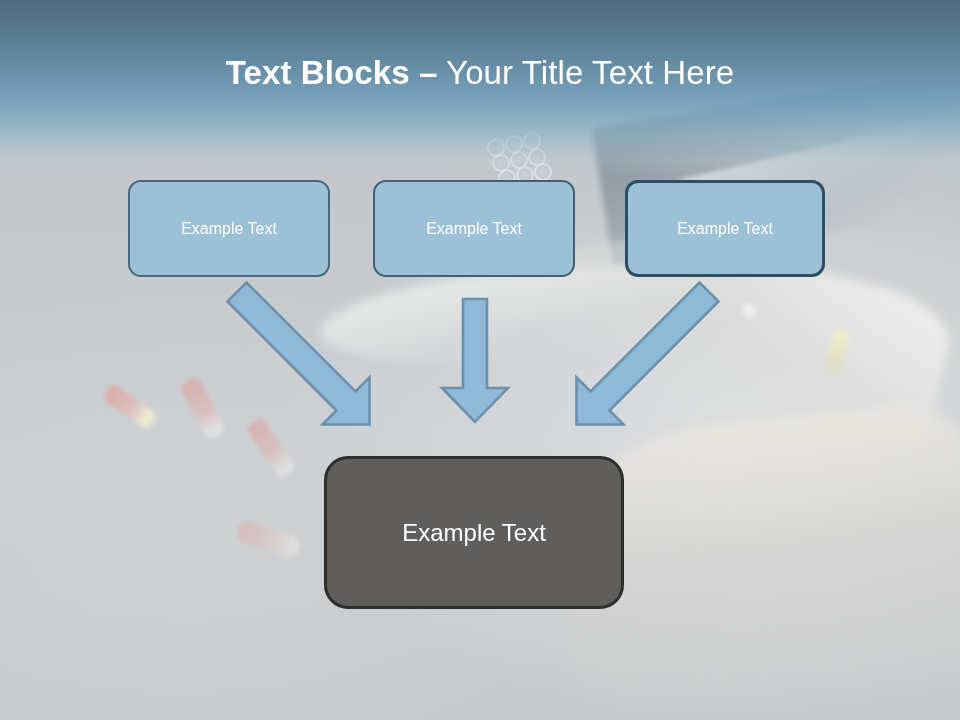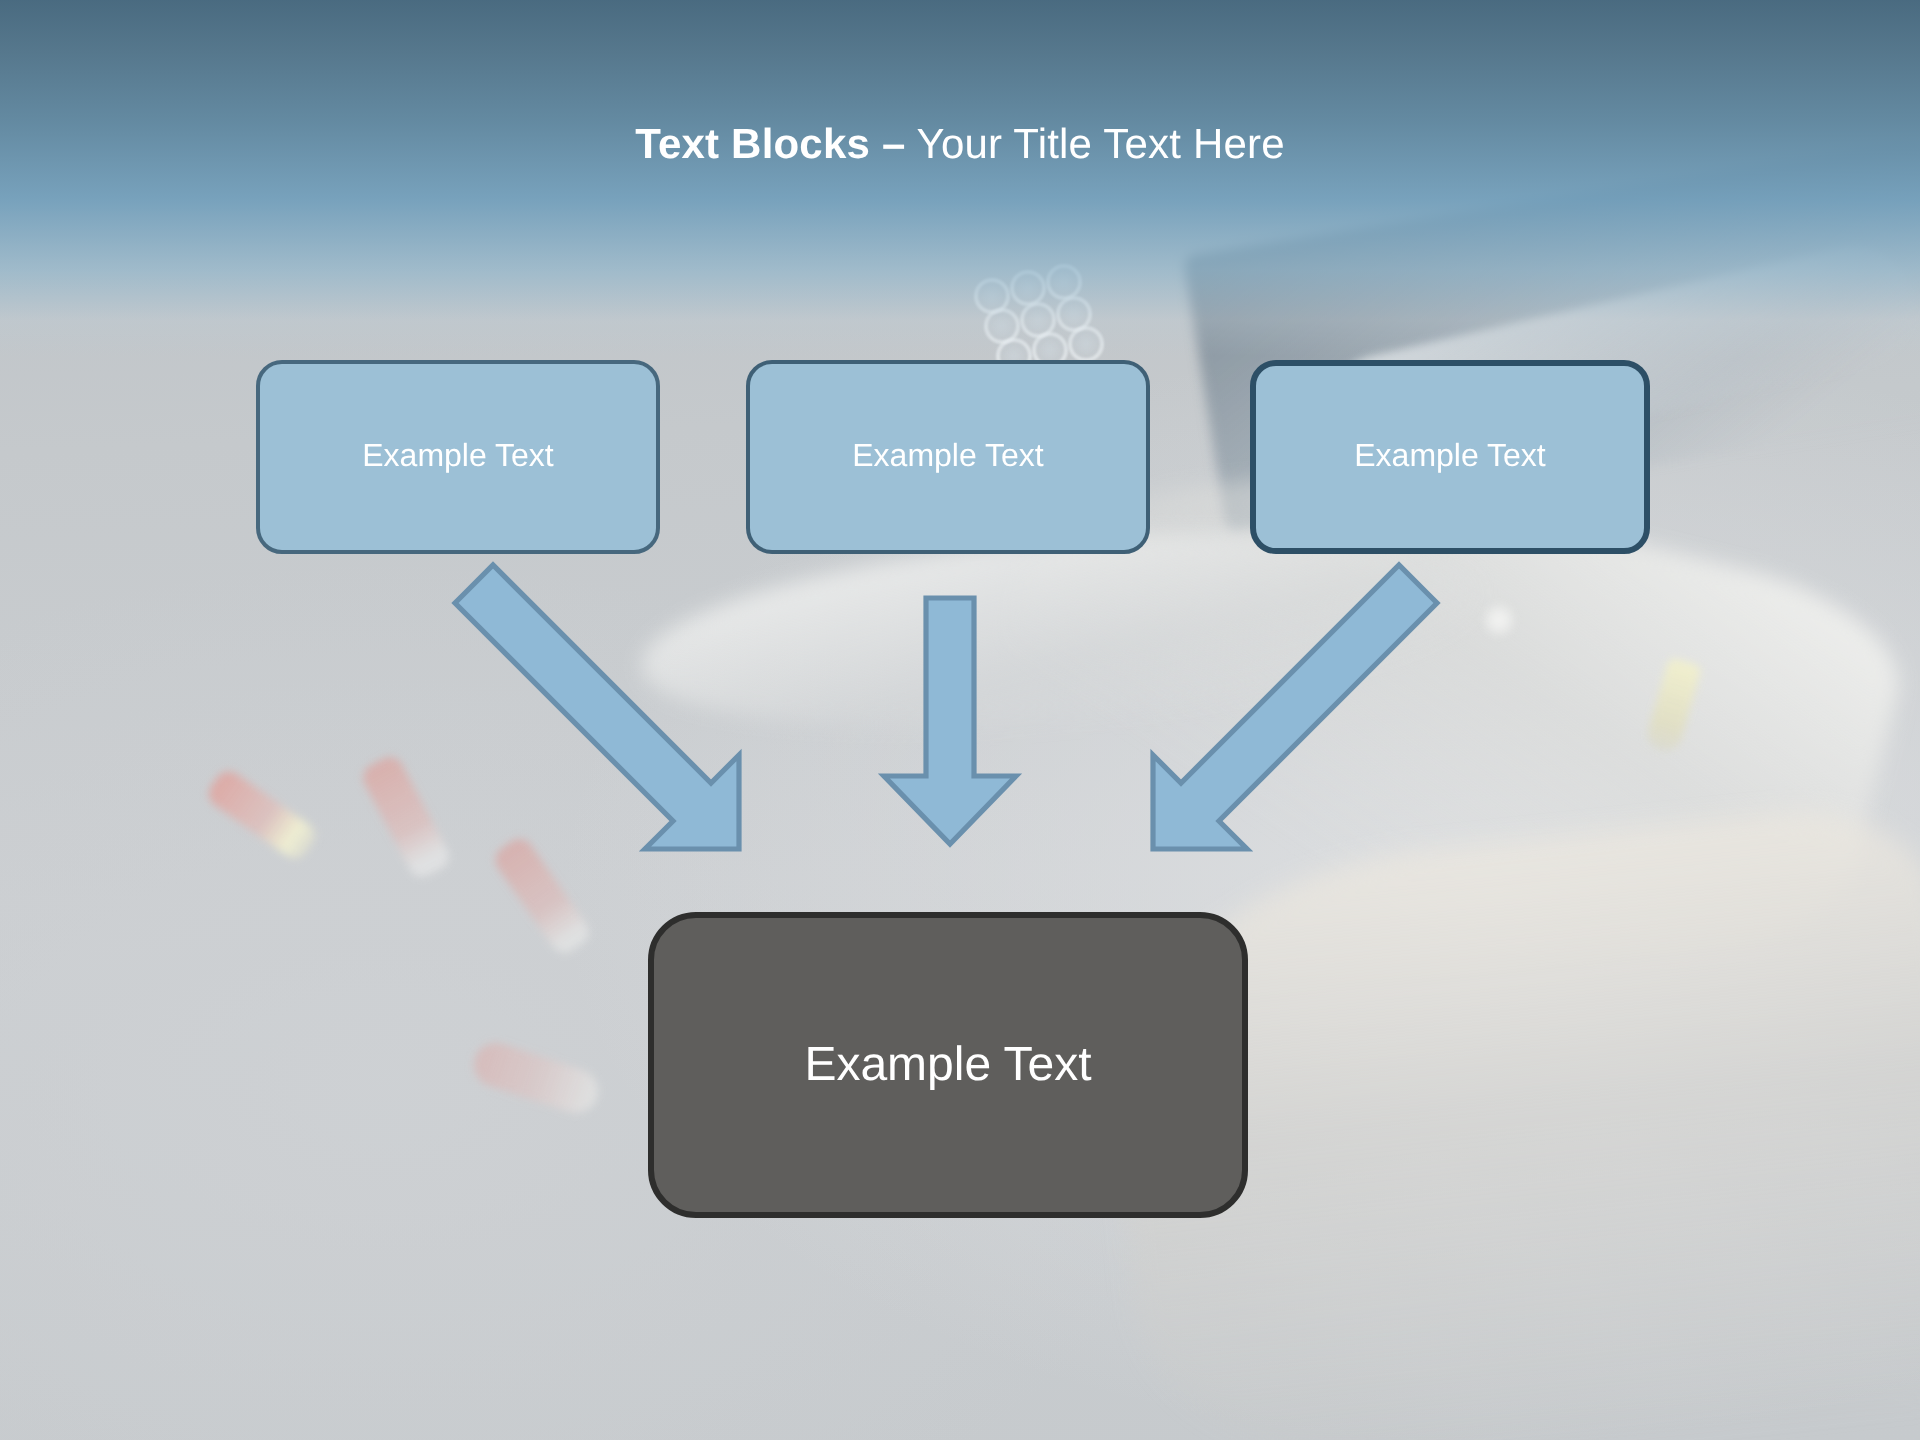--- a/index.html
+++ b/index.html
@@ -118,21 +118,21 @@
       rgba(203,206,209,0.0) 100%);
   }
 
   
   .title {
     position: absolute;
     left: 0; top: 51px;
     width: 960px;
     text-align: center;
     color: #ffffff;
-    font-size: 21px;
+    font-size: 33px;
     line-height: 44px;
     letter-spacing: 0.1px;
     white-space: nowrap;
   }
   .title .b { font-weight: bold; }
   .title .n { font-weight: normal; }
 
   
   .tbox {
     position: absolute;

